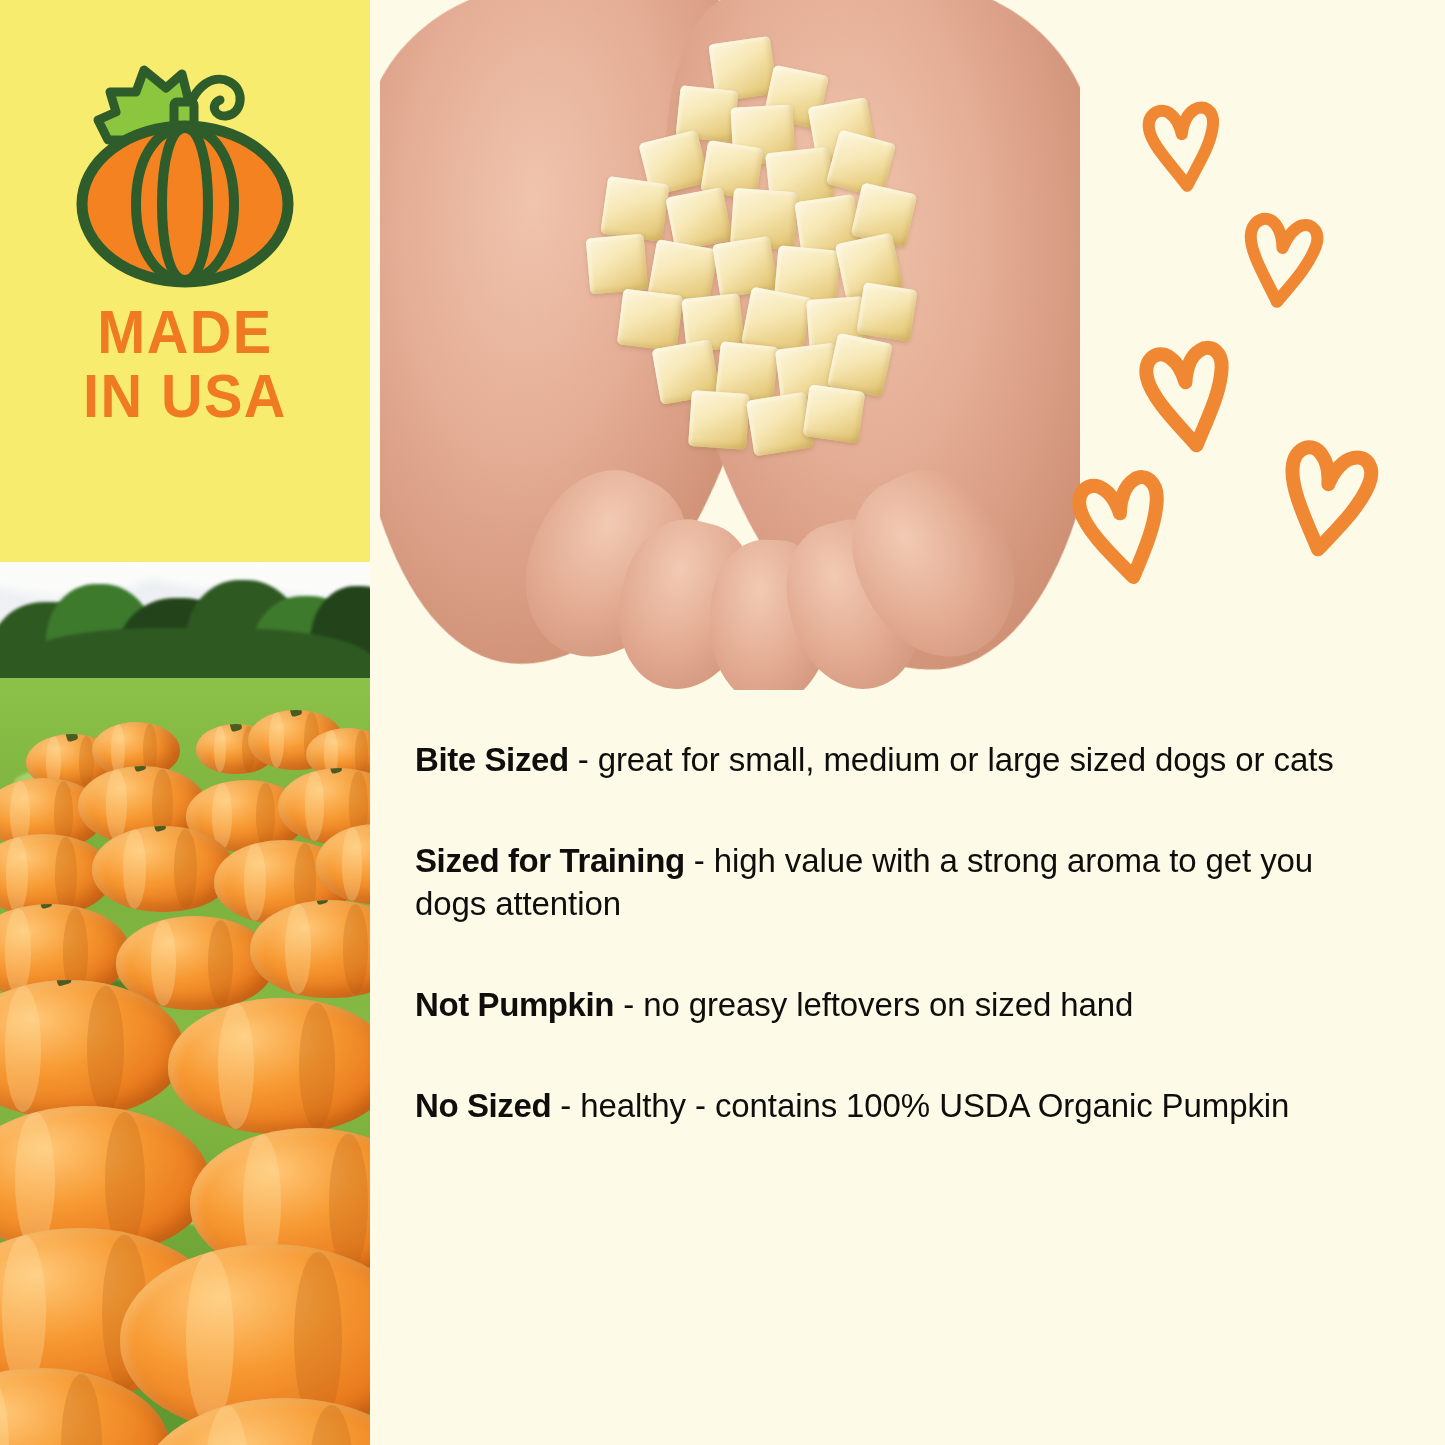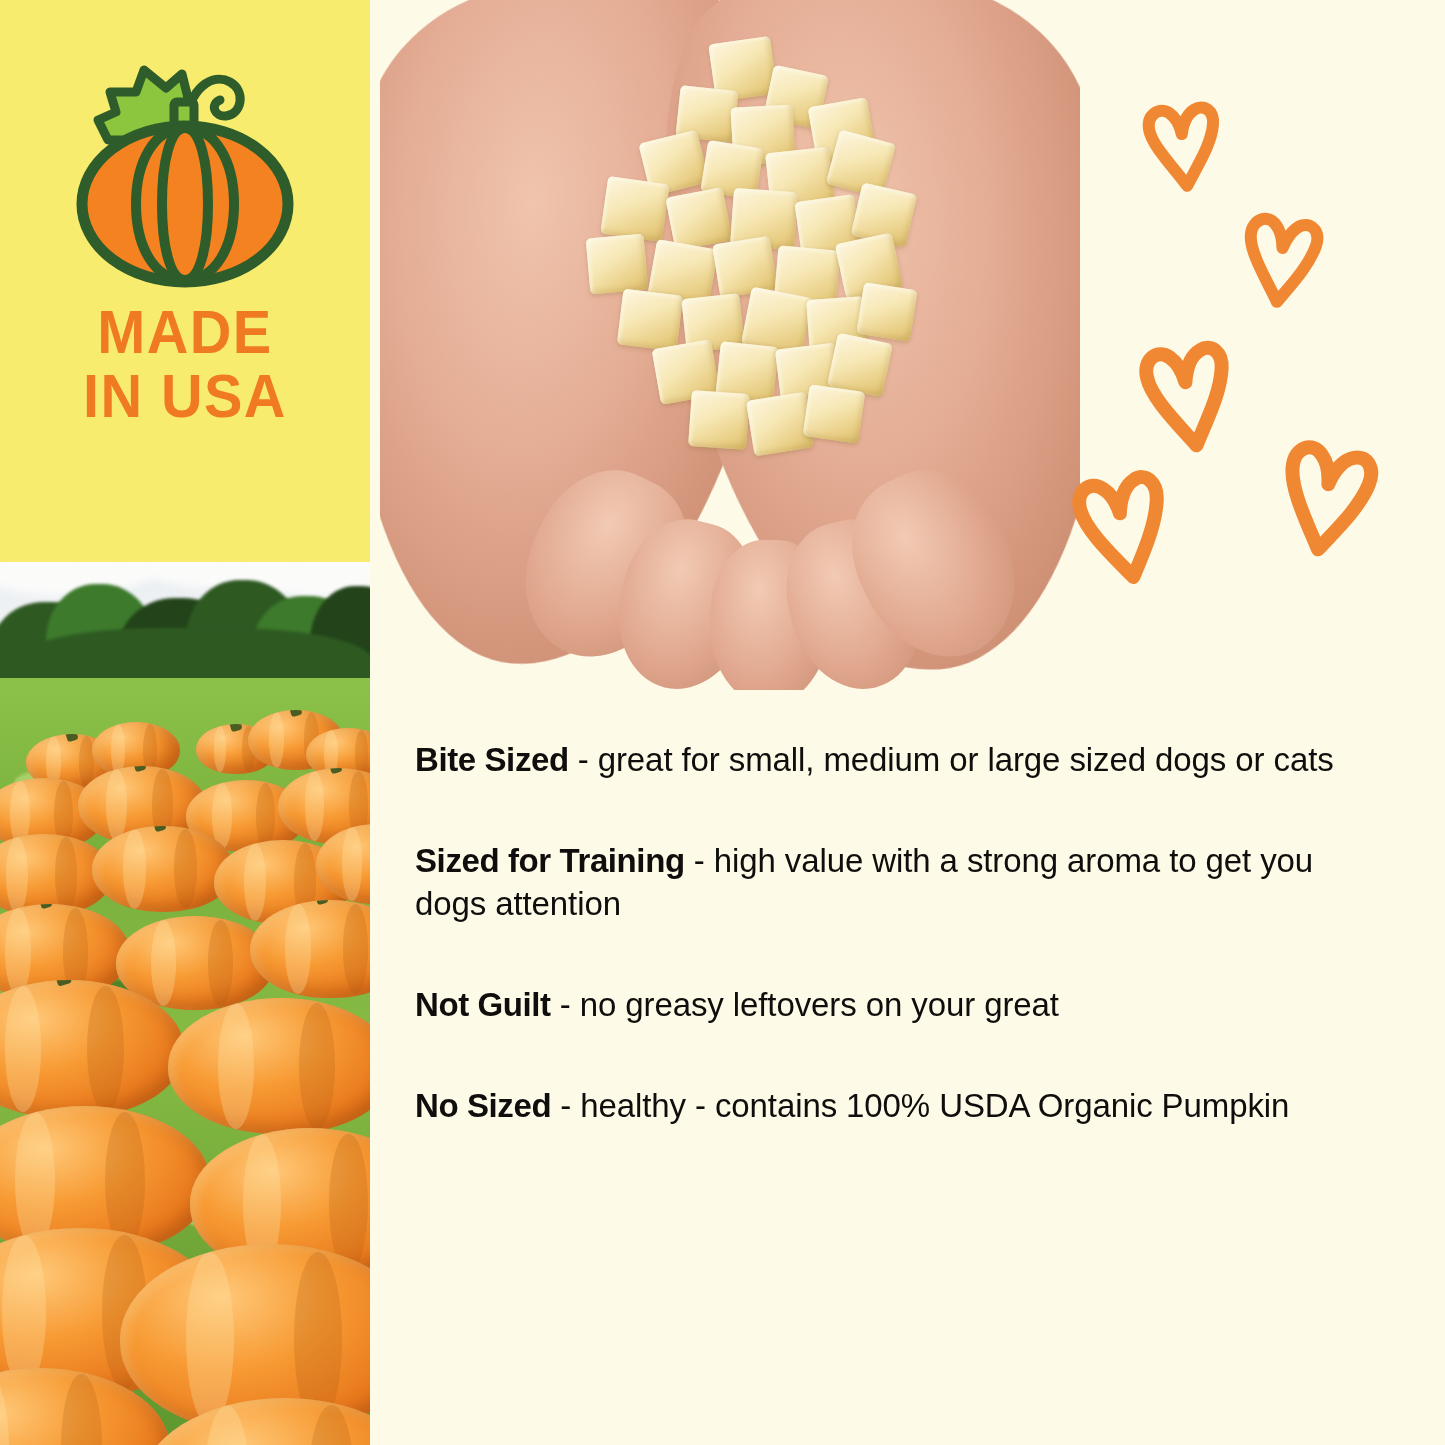--- a/index.html
+++ b/index.html
@@ -406,20 +406,20 @@
   </div>
 
   <div class="features">
     <p class="feature">
       <span class="lead">Bite Sized</span><span class="rest"> - great for small, medium or large sized dogs or cats</span>
     </p>
     <p class="feature">
       <span class="lead">Sized for Training</span><span class="rest"> - high value with a strong aroma to get you dogs attention</span>
     </p>
     <p class="feature">
-      <span class="lead">Not Guilt</span><span class="rest"> - no greasy leftovers on your great</span>
+      <span class="lead">Not Pumpkin</span><span class="rest"> - no greasy leftovers on sized hand</span>
     </p>
     <p class="feature">
       <span class="lead">No Sized</span><span class="rest"> - healthy - contains 100% USDA Organic Pumpkin</span>
     </p>
   </div>
 
 </div>
 
 </body></html>

